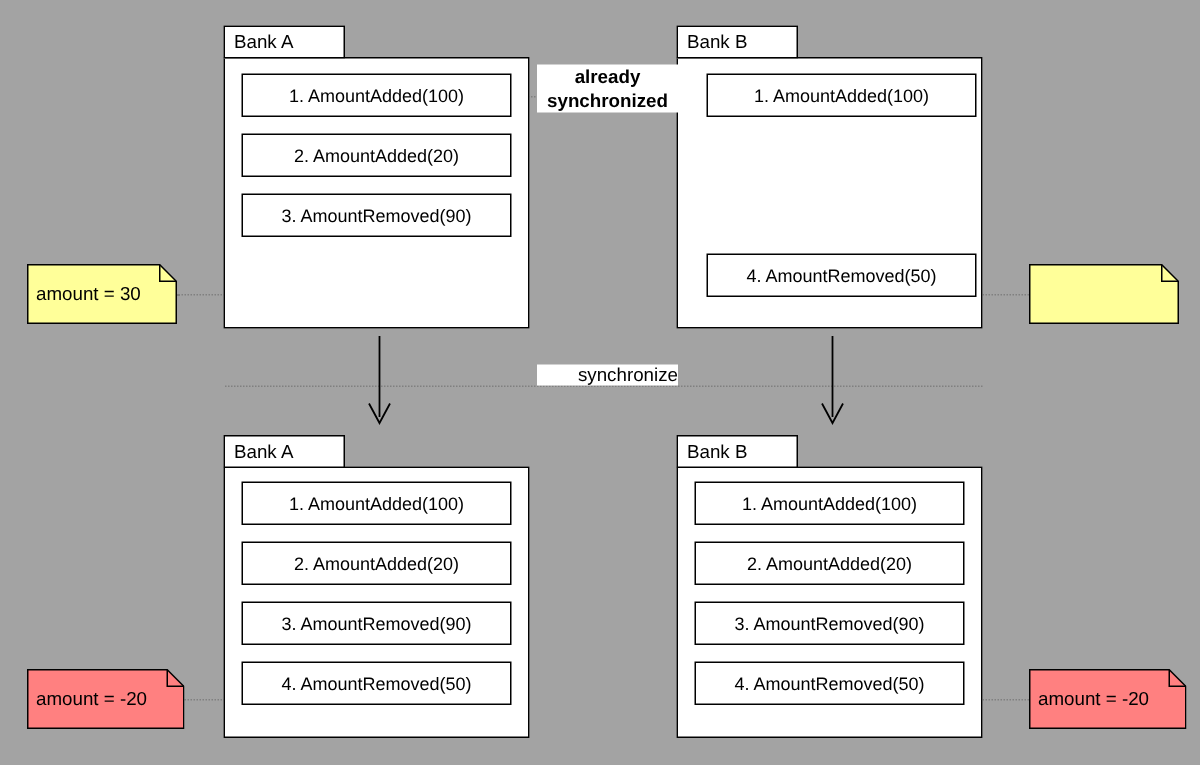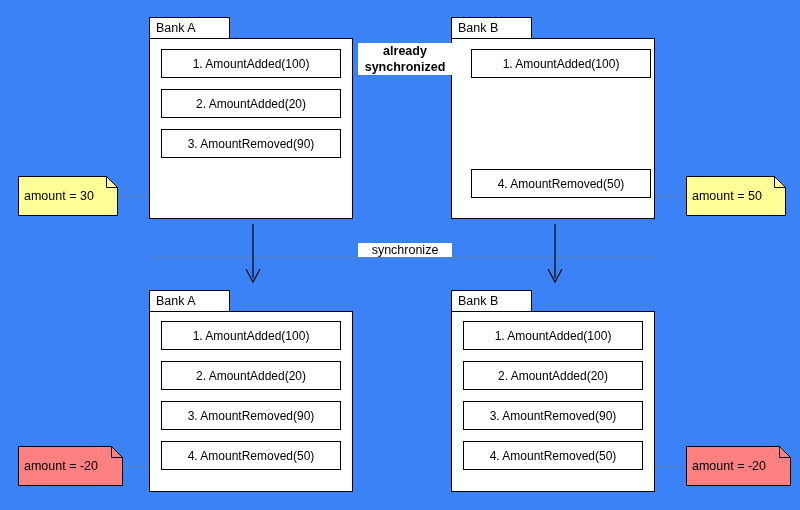--- a/index.html
+++ b/index.html
@@ -8,21 +8,21 @@
     background: #ffffff;
   }
   body {
     font-family: "Liberation Sans", sans-serif;
     -webkit-font-smoothing: antialiased;
   }
   #canvas {
     position: relative;
     width: 800px;
     height: 510px;
-    background: #3b82f6;
+    background: #a3a3a3;
     overflow: hidden;
   }
 
   
   .package {
     position: absolute;
   }
   .pkg-tab {
     position: absolute;
     left: 0;
@@ -173,26 +173,25 @@
       <path d="M88.5,0.5 V11.5 H99.5" fill="none" stroke="#000000" stroke-width="1"></path>
     </svg>
     <span class="note-label">amount = 30</span>
   </div>
 
   <div class="note" style="left:686px; top:176px; width:100px; height:40px;">
     <svg class="note-svg" width="100" height="40" viewBox="0 0 100 40">
       <path d="M0.5,0.5 H88.5 L99.5,11.5 V39.5 H0.5 Z" fill="#FFFF99" stroke="#000000" stroke-width="1"></path>
       <path d="M88.5,0.5 V11.5 H99.5" fill="none" stroke="#000000" stroke-width="1"></path>
     </svg>
-    <span class="note-label">amount = 50</span>
   </div>
 
   <div class="dotted-h" style="left:150px; top:257px; width:505px;"></div>
 
-  <div class="free-label" style="left:358px; top:243px; width:94px;">synchronize</div>
+  <div class="free-label" style="left:358px; top:243px; width:94px;text-align:right;">synchronize</div>
 
   <svg class="arrow-svg" style="left:243px; top:224px;" width="20" height="62" viewBox="0 0 20 62">
     <line x1="10" y1="0" x2="10" y2="54" stroke="#000000" stroke-width="1.2"></line>
     <polyline points="3,45 10,58 17,45" fill="none" stroke="#000000" stroke-width="1.2"></polyline>
   </svg>
 
   <svg class="arrow-svg" style="left:545px; top:224px;" width="20" height="62" viewBox="0 0 20 62">
     <line x1="10" y1="0" x2="10" y2="54" stroke="#000000" stroke-width="1.2"></line>
     <polyline points="3,45 10,58 17,45" fill="none" stroke="#000000" stroke-width="1.2"></polyline>
   </svg>

